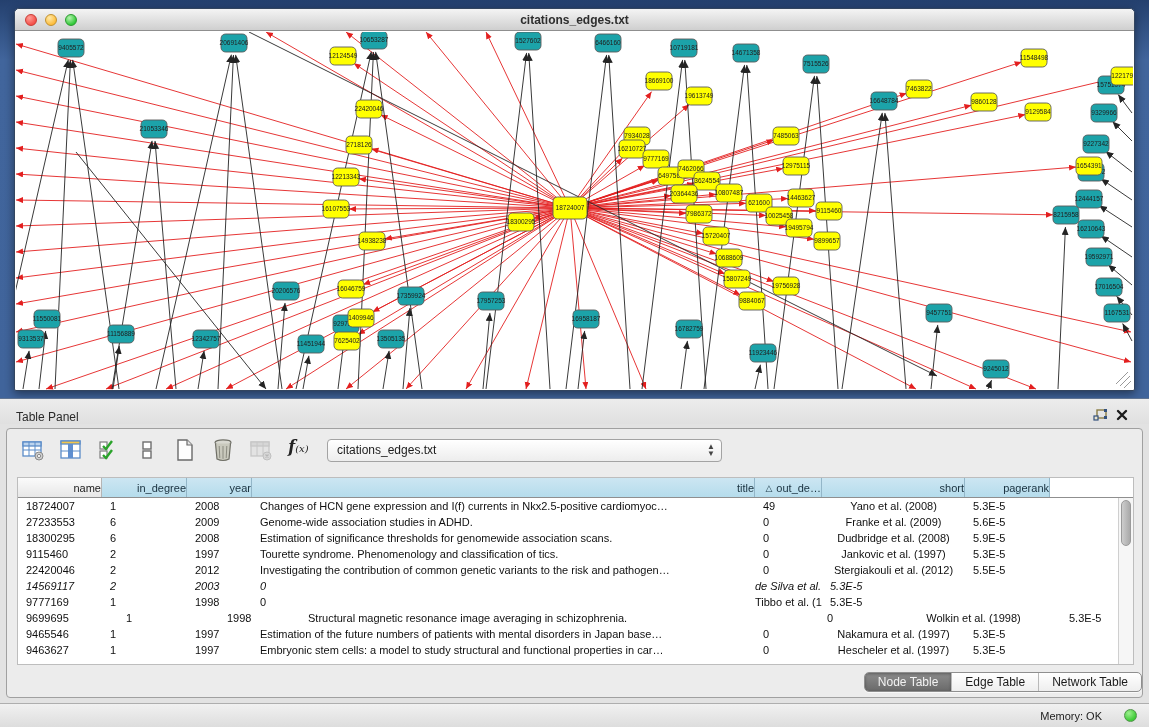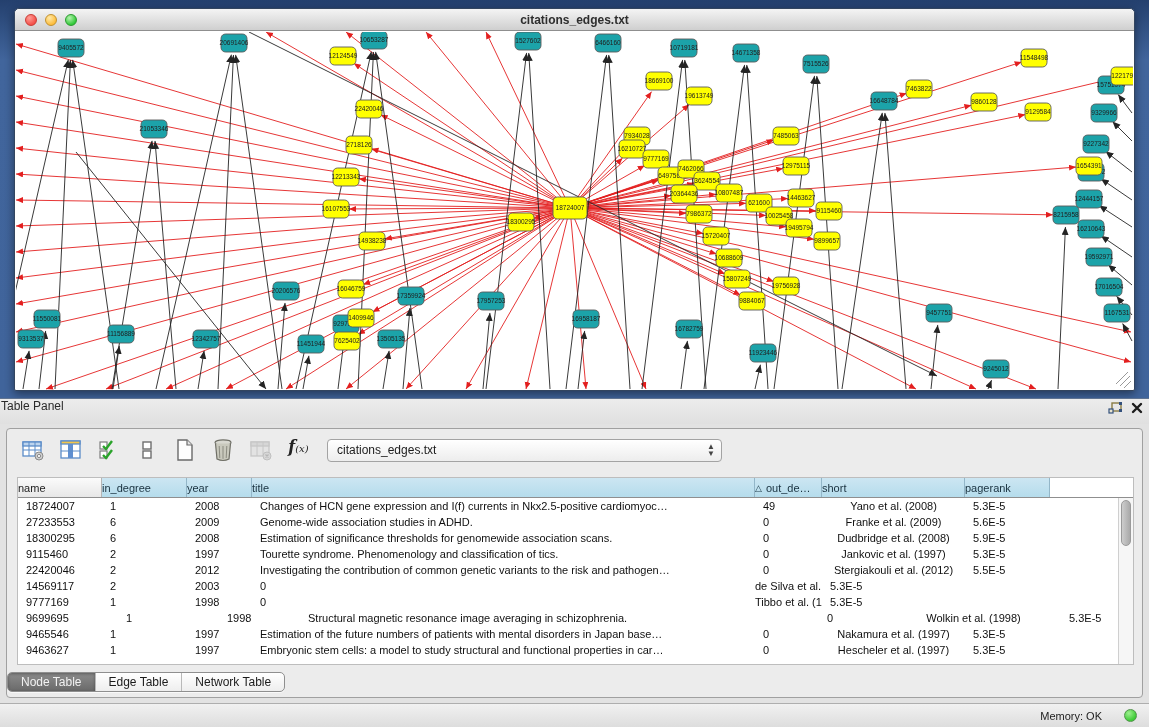--- a/index.html
+++ b/index.html
@@ -19,21 +19,21 @@
   .light.yellow{ background:radial-gradient(circle at 35% 30%, #ffe9a8, #fdbd3d 70%); border:1px solid #c2912e; }
   .light.green { background:radial-gradient(circle at 35% 30%, #b5f3ae, #33c93a 70%); border:1px solid #2a9a2f; }
   .wtitle { position:absolute; left:0; right:0; text-align:center; font-size:12px; font-weight:700; color:#2e2e2e; }
   .gcanvas { position:absolute; left:1px; top:23px; width:1117px; height:358px; background:#fff; overflow:hidden; }
   .gcanvas svg { display:block; }
   .node-label { font-family:"Liberation Sans",sans-serif; font-size:6.5px; fill:#202020; text-anchor:middle; }
 
   
   .table-panel { position:absolute; left:0; top:398px; width:1149px; height:329px;
     background:#e2e2e2; border-top:1px solid #5f7391; }
-  .panel-titlebar { height:25px; display:flex; align-items:flex-start; padding:0 1px;
+  .panel-titlebar { height:25px; display:flex; align-items:flex-end; padding:0 16px;
     background:linear-gradient(#ececec,#e0e0e0); position:relative; }
   .panel-title { font-size:12px; color:#2a2a2a; }
   .panel-titlebar .spacer { flex:1; }
   .pt-icon { width:22px; height:18px; display:flex; align-items:center; justify-content:center; cursor:default; }
   .panel-body { position:absolute; left:6px; top:29px; width:1137px; height:270px;
     background:#ececec; border:1px solid #a0a0a0; border-radius:4px; }
 
   
   .ptoolbar { height:42px; display:flex; align-items:center; padding:0 12px; gap:11px; }
   .tbtn { width:27px; height:27px; display:flex; align-items:center; justify-content:center; border-radius:3px; }
@@ -44,37 +44,37 @@
   .combo { width:395px; height:23px; margin-left:4px; border:1px solid #a3a3a3; border-radius:4px;
     background:linear-gradient(#ffffff,#ededed); display:flex; align-items:center; padding:0 6px 0 9px;
     box-shadow:inset 0 1px 0 #fff; font-size:12px; color:#1c1c1c; }
   .combo .cv { flex:1; }
   .combo .updown { font-size:8px; line-height:7px; color:#444; text-align:center; }
 
   
   .table-wrap { position:absolute; left:10px; top:48px; width:1117px; height:188px;
     background:#fff; border:1px solid #bdbdbd; overflow:hidden; }
   .thead { display:grid; height:20px; border-bottom:1px solid #8f8f8f; }
-  .th { font-size:11px; color:#18303e; display:flex; align-items:center; justify-content:flex-start;
+  .th { font-size:11px; color:#18303e; display:flex; align-items:center; justify-content:flex-end;
     background:linear-gradient(#cce6f2,#b5dcec); border-right:1px solid #93b6c8; overflow:hidden; white-space:nowrap; }
   .th.gray { background:linear-gradient(#fbfbfb,#e7e7e7); color:#222; border-right:1px solid #b5b5b5; }
   .th .sortglyph { font-size:9px; margin-right:4px; color:#23404e; }
   .tbody { position:absolute; left:0; top:20px; right:0; bottom:0; }
   .tr { display:grid; height:16px; }
   .td { font-size:11px; color:#101010; line-height:16px; padding-left:8px;
     white-space:nowrap; overflow:hidden; }
   .td.center { text-align:center; padding-left:0; }
   
   .vscroll { position:absolute; right:0; top:20px; bottom:0; width:15px;
     background:#f6f6f6; border-left:1px solid #cfcfcf; }
   .vthumb { position:absolute; left:2px; top:2px; width:10px; height:46px; border-radius:6px;
     background:linear-gradient(90deg,#cdcdcd,#a9a9a9); border:1px solid #9a9a9a; }
 
   
-  .tabsbar { position:absolute; left:0; bottom:5px; width:100%; display:flex; justify-content:flex-start; }
+  .tabsbar { position:absolute; left:0; bottom:5px; width:100%; display:flex; justify-content:flex-end; }
   .seg { display:flex; border:1px solid #8f8f8f; border-radius:5px; overflow:hidden; height:20px;
     background:linear-gradient(#ffffff,#eeeeee); box-shadow:0 1px 0 rgba(255,255,255,.7); }
   .seg .tab { padding:0 13px; font-size:12px; color:#1b1b1b; display:flex; align-items:center;
     border-right:1px solid #b9b9b9; }
   .seg .tab:last-child { border-right:none; }
   .seg .tab.active { background:linear-gradient(#8c8c8c,#6a6a6a); color:#f2f2f2;
     box-shadow:inset 0 1px 3px rgba(0,0,0,.35); }
 
   
   .statusbar { position:absolute; left:0; bottom:0; width:1149px; height:24px;
@@ -703,21 +703,21 @@
           </div>
           <div class="tr" style="grid-template-columns: 84px 85px 65px 503px 67px 143px 85px;">
             <div class="td">22420046</div>
             <div class="td">2</div>
             <div class="td">2012</div>
             <div class="td">Investigating the contribution of common genetic variants to the risk and pathogen…</div>
             <div class="td">0</div>
             <div class="td center">Stergiakouli et al. (2012)</div>
             <div class="td">5.5E-5</div>
           </div>
-          <div class="tr" style="grid-template-columns: 84px 85px 65px 503px 67px 143px 85px;">
+          <div class="tr" style="grid-template-columns: 84px 85px 65px 503px 67px 143px 85px; font-style: italic;">
             <div class="td">14569117</div>
             <div class="td">2</div>
             <div class="td">2003</div>
             <div class="td">0</div>
             <div class="td center">de Silva et al. (2003)</div>
             <div class="td">5.3E-5</div>
           </div>
           <div class="tr" style="grid-template-columns: 84px 85px 65px 503px 67px 143px 85px;">
             <div class="td">9777169</div>
             <div class="td">1</div>

